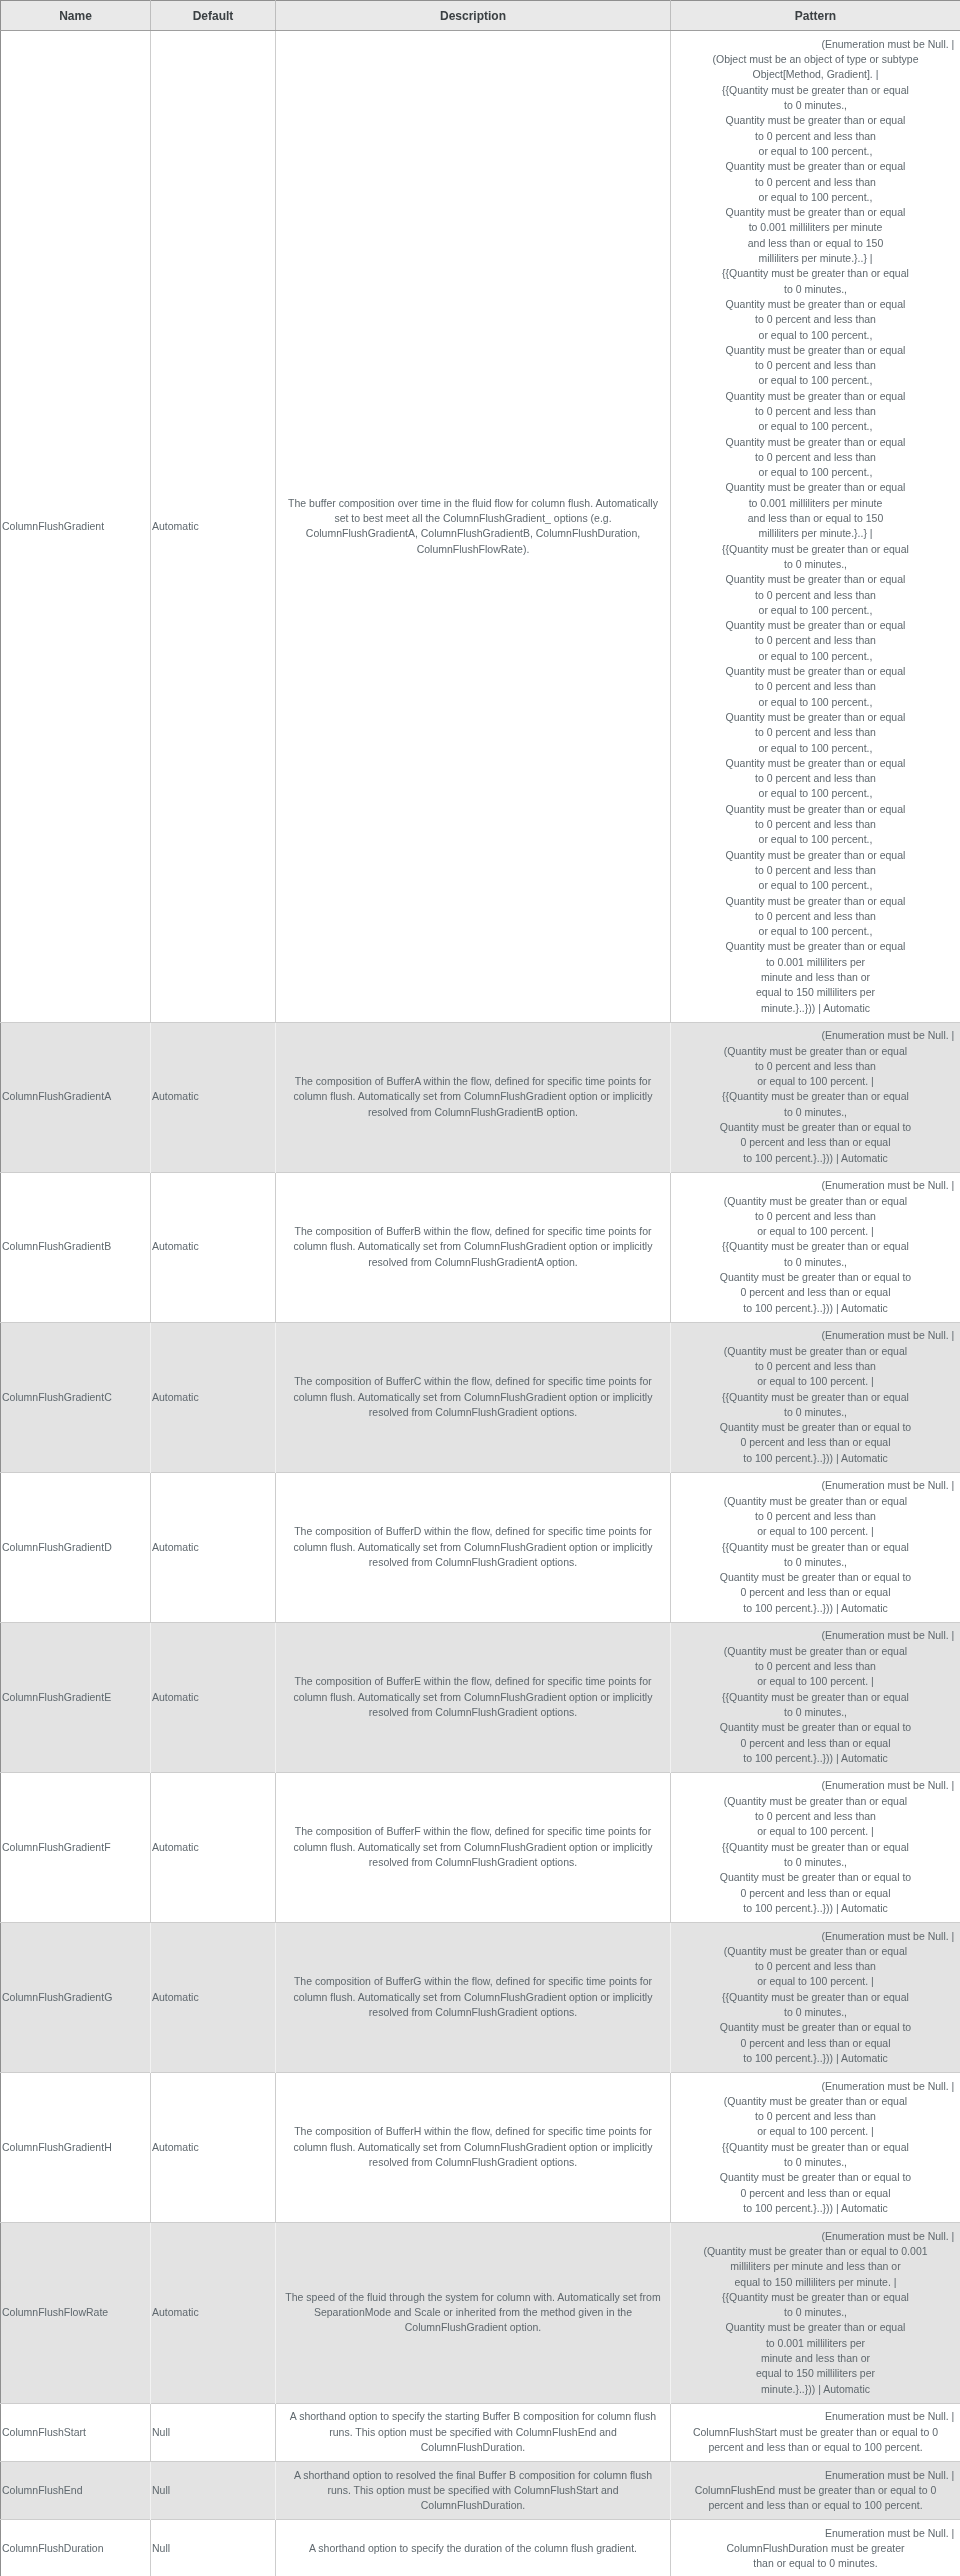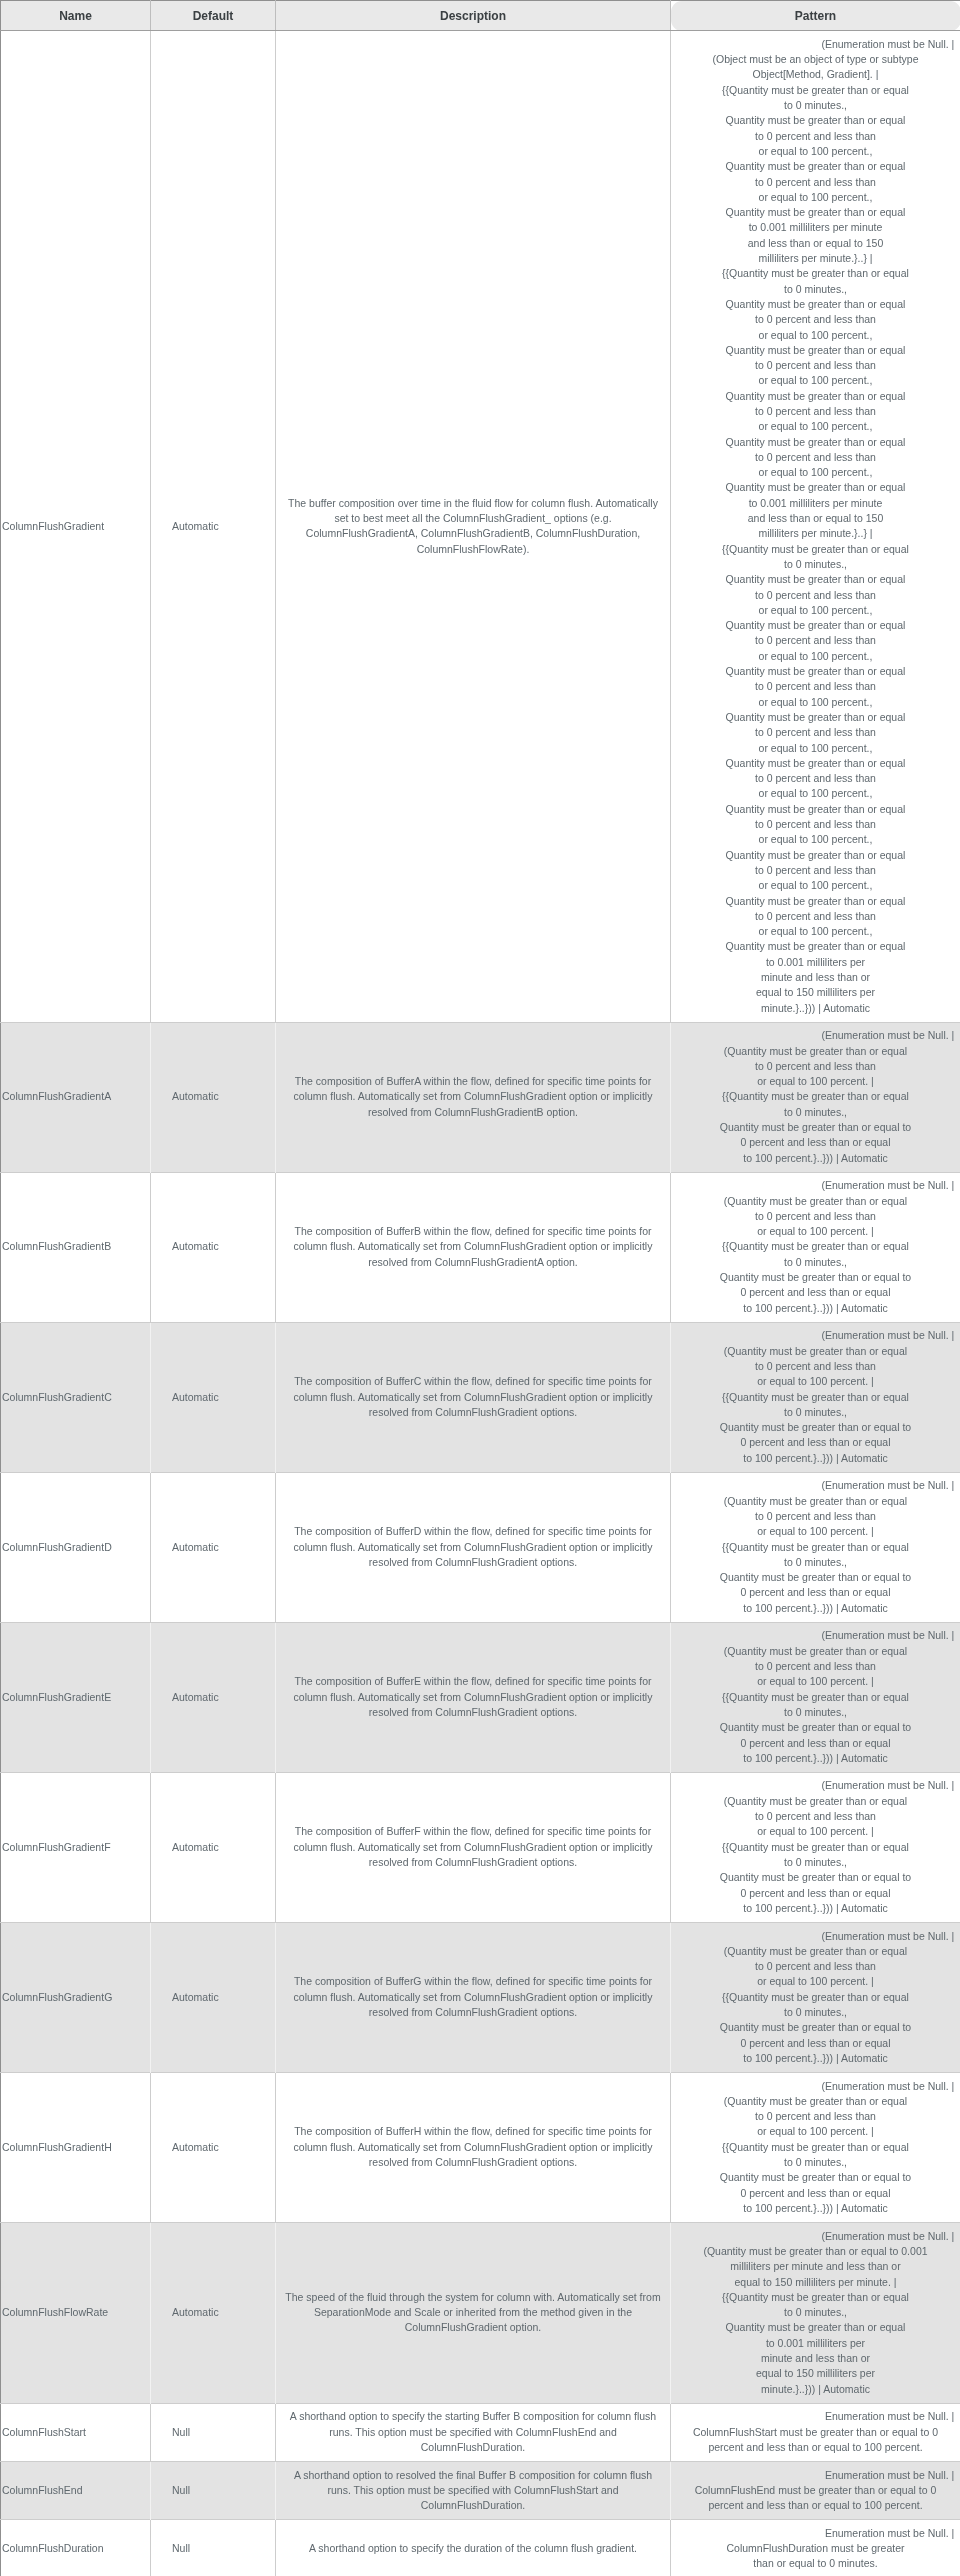--- a/index.html
+++ b/index.html
@@ -28,40 +28,40 @@
     color:var(--header-text);
     font-size:12px;
     font-weight:bold;
     text-align:center;
     padding:7.6px 7.6px;
     height:29px;
     box-sizing:border-box;
     border-right:1px solid #bdbdbd;
     border-bottom:1px solid #9e9e9e;
   }
-  thead th:last-child{border-right:none;border-radius:11px;}
+  thead th:last-child{border-right:none;}
   tbody td{
     vertical-align:middle;
     color:var(--text);
     font-size:10.5px;
     line-height:15.3px;
     padding:5.7px;
     box-sizing:border-box;
     border-right:1px solid var(--border-inner);
     border-top:1px solid var(--border-inner);
     background:#fff;
     overflow:hidden;
   }
   tbody td:last-child{border-right:none;}
   tbody tr.alt td{
     background:var(--row-alt-bg);
     border-right-color:#f2f2f2;
   }
   td.cell-name{padding-left:1px;}
-  td.cell-default{padding-left:21px;}
+  td.cell-default{padding-left:1px;}
   td.cell-desc{text-align:center;}
   td.cell-pattern .line{text-align:center;white-space:nowrap;}
   td.cell-pattern .line:first-child{text-align:right;}
 </style>
 </head>
 <body>
 
 <table class="doc-table">
   <colgroup>
     <col class="c-name">

